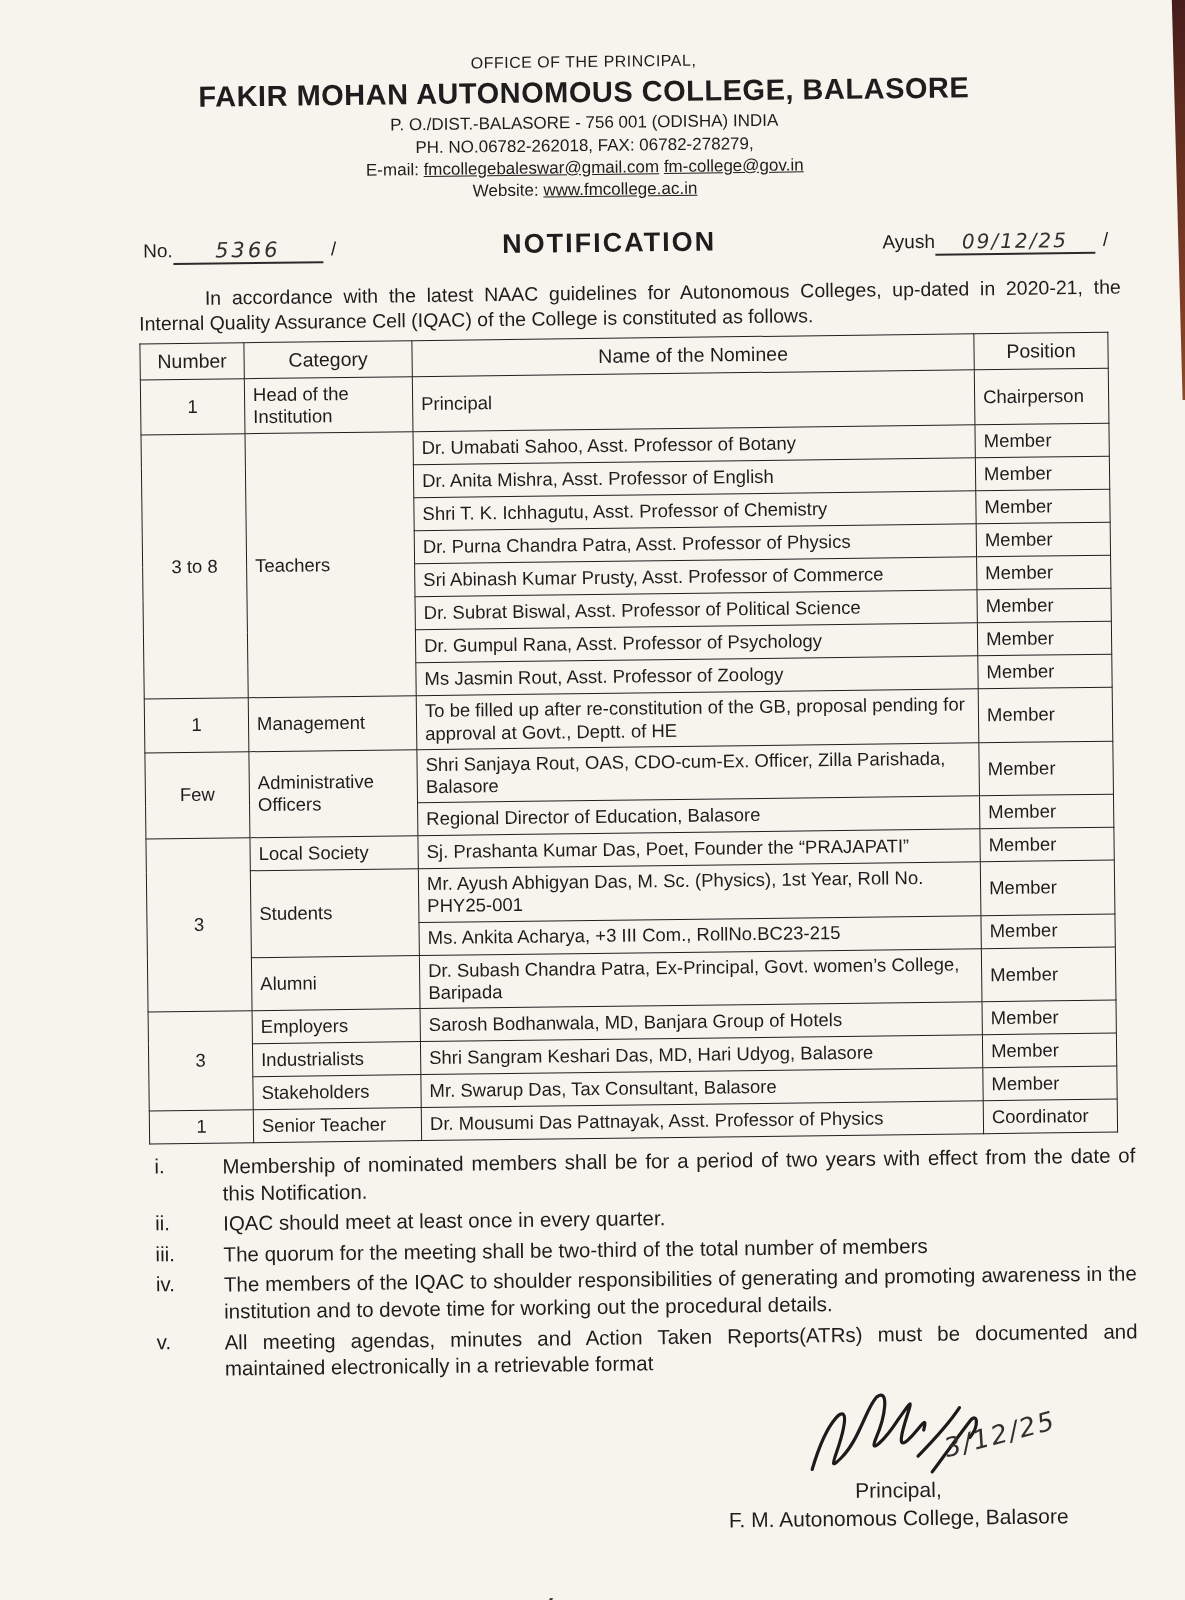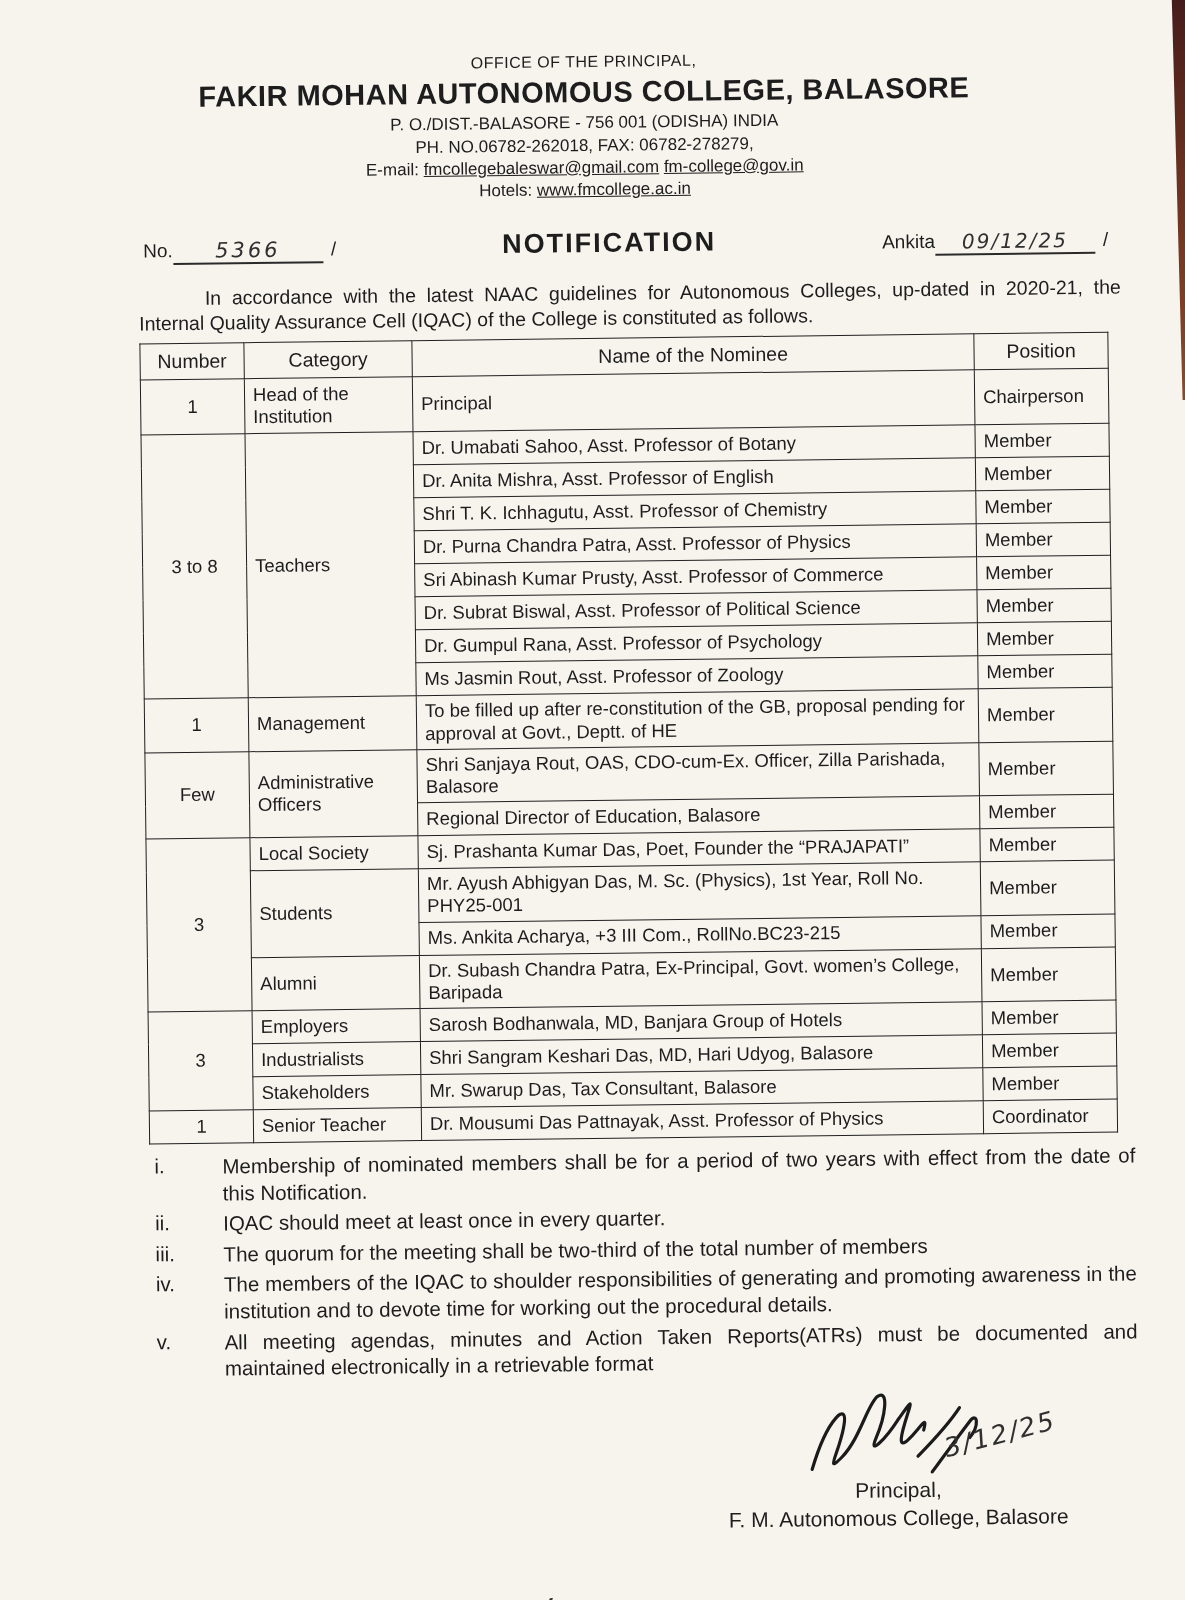--- a/index.html
+++ b/index.html
@@ -116,34 +116,34 @@
     <div class="office-line">OFFICE OF THE PRINCIPAL,</div>
     <div class="college-name">FAKIR MOHAN AUTONOMOUS COLLEGE, BALASORE</div>
     <div class="addr-line">P. O./DIST.-BALASORE - 756 001 (ODISHA) INDIA</div>
     <div class="contact-line">PH. NO.06782-262018, FAX: 06782-278279,</div>
     <div class="contact-line">
       <span>E-mail:</span>
       <span class="lnk">fmcollegebaleswar@gmail.com</span>
       <span class="lnk">fm-college@gov.in</span>
     </div>
     <div class="website-line">
-      <span>Hotels:</span>
+      <span>Website:</span>
       <span class="lnk">www.fmcollege.ac.in</span>
     </div>
   </div>
 
   <div class="ref-row">
     <div class="ref-no">
       <span>No.</span>
       <span class="no-blank hand">5366</span>
       <span class="slash">/</span>
     </div>
     <div class="notif-title">NOTIFICATION</div>
     <div class="ref-dated">
-      <span>Ankita</span>
+      <span>Ayush</span>
       <span class="dated-blank hand">09/12/25</span>
       <span class="slash">/</span>
     </div>
   </div>
 
   <div class="intro">In accordance with the latest NAAC guidelines for Autonomous Colleges, up-dated in 2020-21, the Internal Quality Assurance Cell (IQAC) of the College is constituted as follows.</div>
 
   <table class="iqac">
     <colgroup>
         <col class="c-num">

